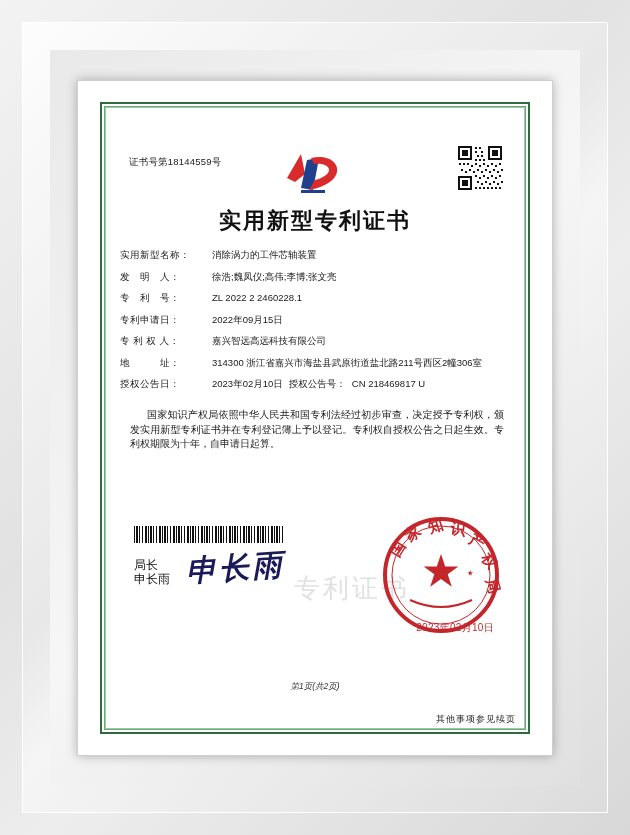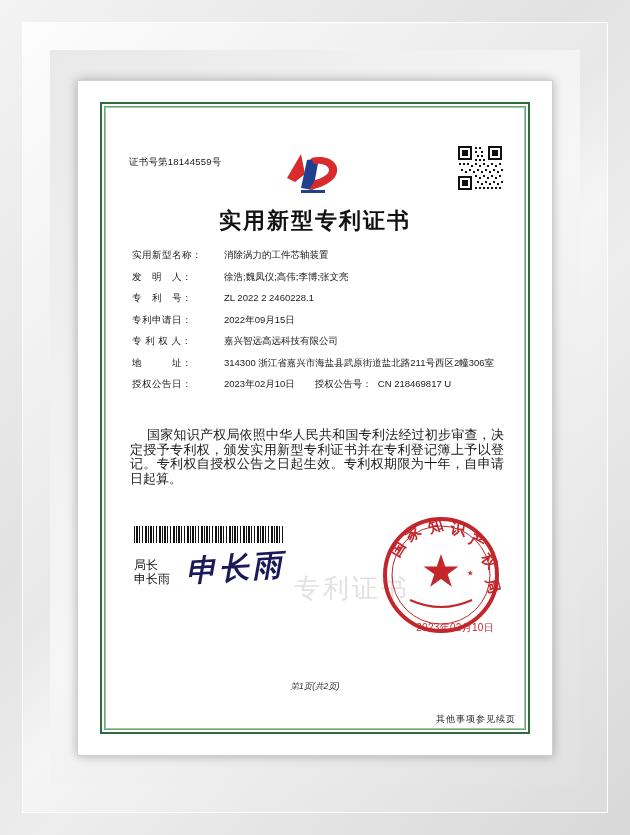--- a/index.html
+++ b/index.html
@@ -107,21 +107,21 @@
     font-family: "DejaVu Sans", sans-serif;
     font-size: 22px;
     font-weight: bold;
     letter-spacing: 2px;
     color: #111;
   }
 
   
   .fields {
     position: absolute;
-    left: 18px; top: 132px;
+    left: 6px; top: 132px;
     right: 10px;
   }
   .row {
     display: flex;
     align-items: flex-start;
     margin-bottom: 8.5px;
     font-size: 9.5px;
     line-height: 13px;
     color: #1a1a1a;
   }
@@ -131,34 +131,34 @@
     color: #1a1a1a;
     letter-spacing: 0.5px;
   }
   .row .val {
     flex: 1 1 auto;
     color: #1a1a1a;
     word-break: break-all;
   }
   .row .val2-lbl {
     flex: 0 0 auto;
-    padding-left: 20px;
+    padding-left: 6px;
     padding-right: 6px;
   }
   .row .val2 {
     flex: 0 0 auto;
   }
   .row.inline .val { flex: 0 0 auto; }
 
   
   .paras {
     position: absolute;
     left: 16px; right: 12px;
-    top: 312px;
-    font-size: 13px;
+    top: 292px;
+    font-size: 10px;
     line-height: 14.5px;
     color: #1a1a1a;
     text-align: justify;
   }
   .paras p {
     margin: 0 0 11px 0;
     text-indent: 17px;
   }
 
   

